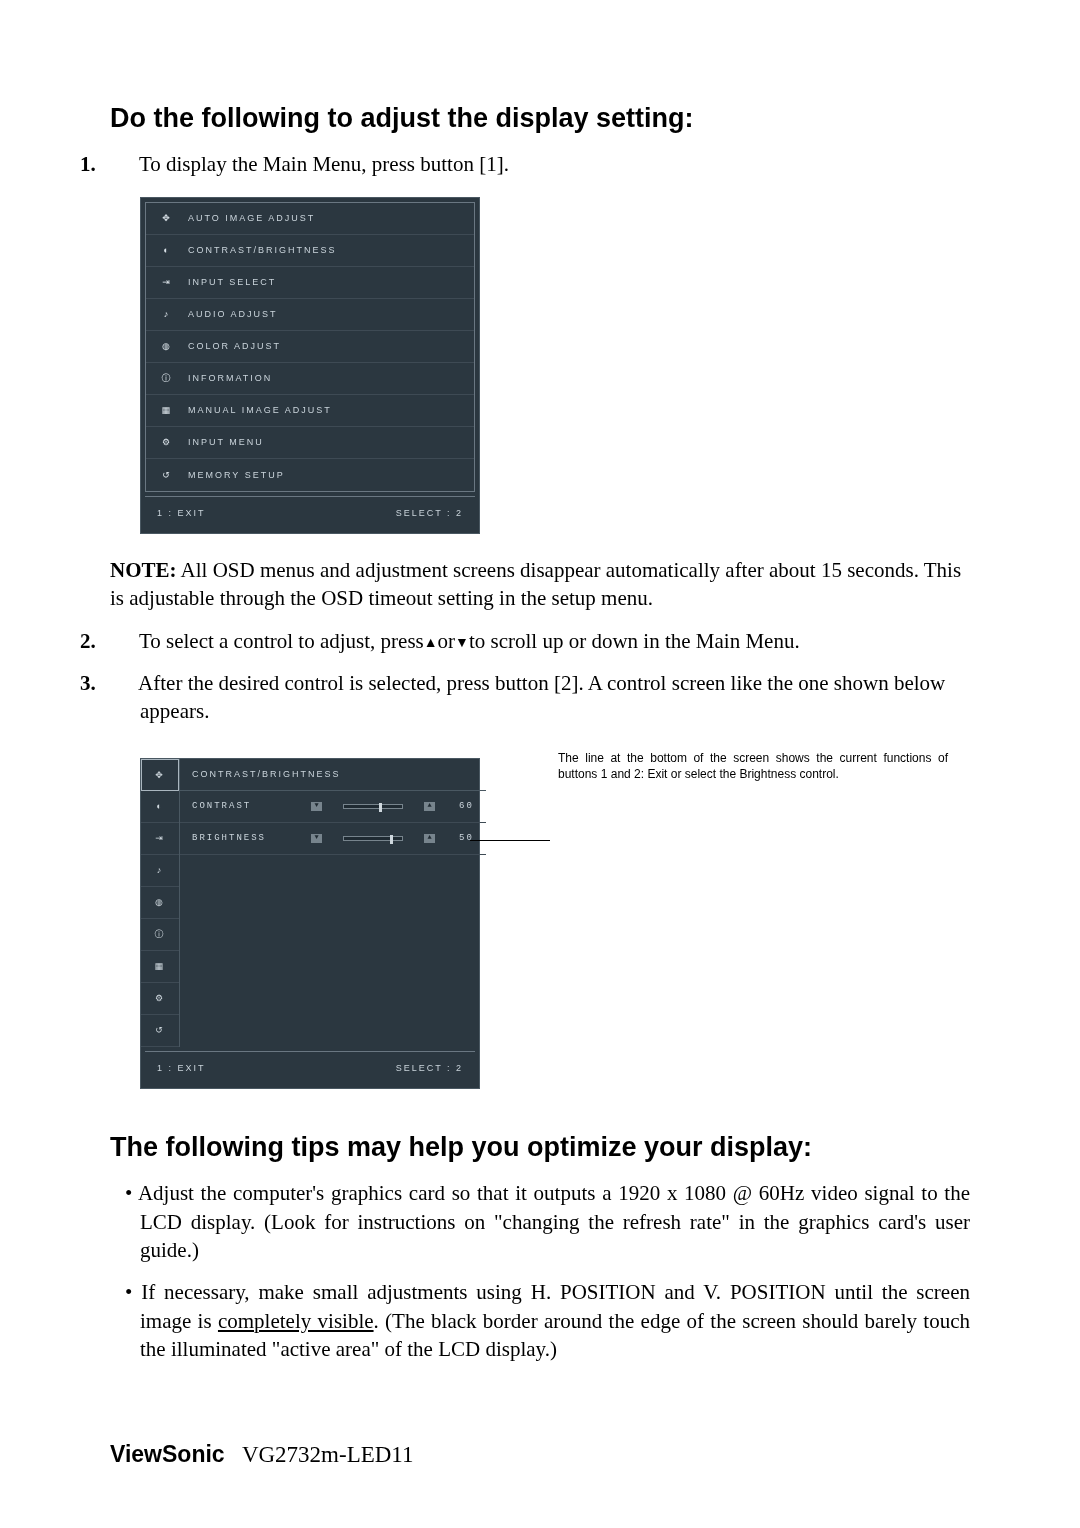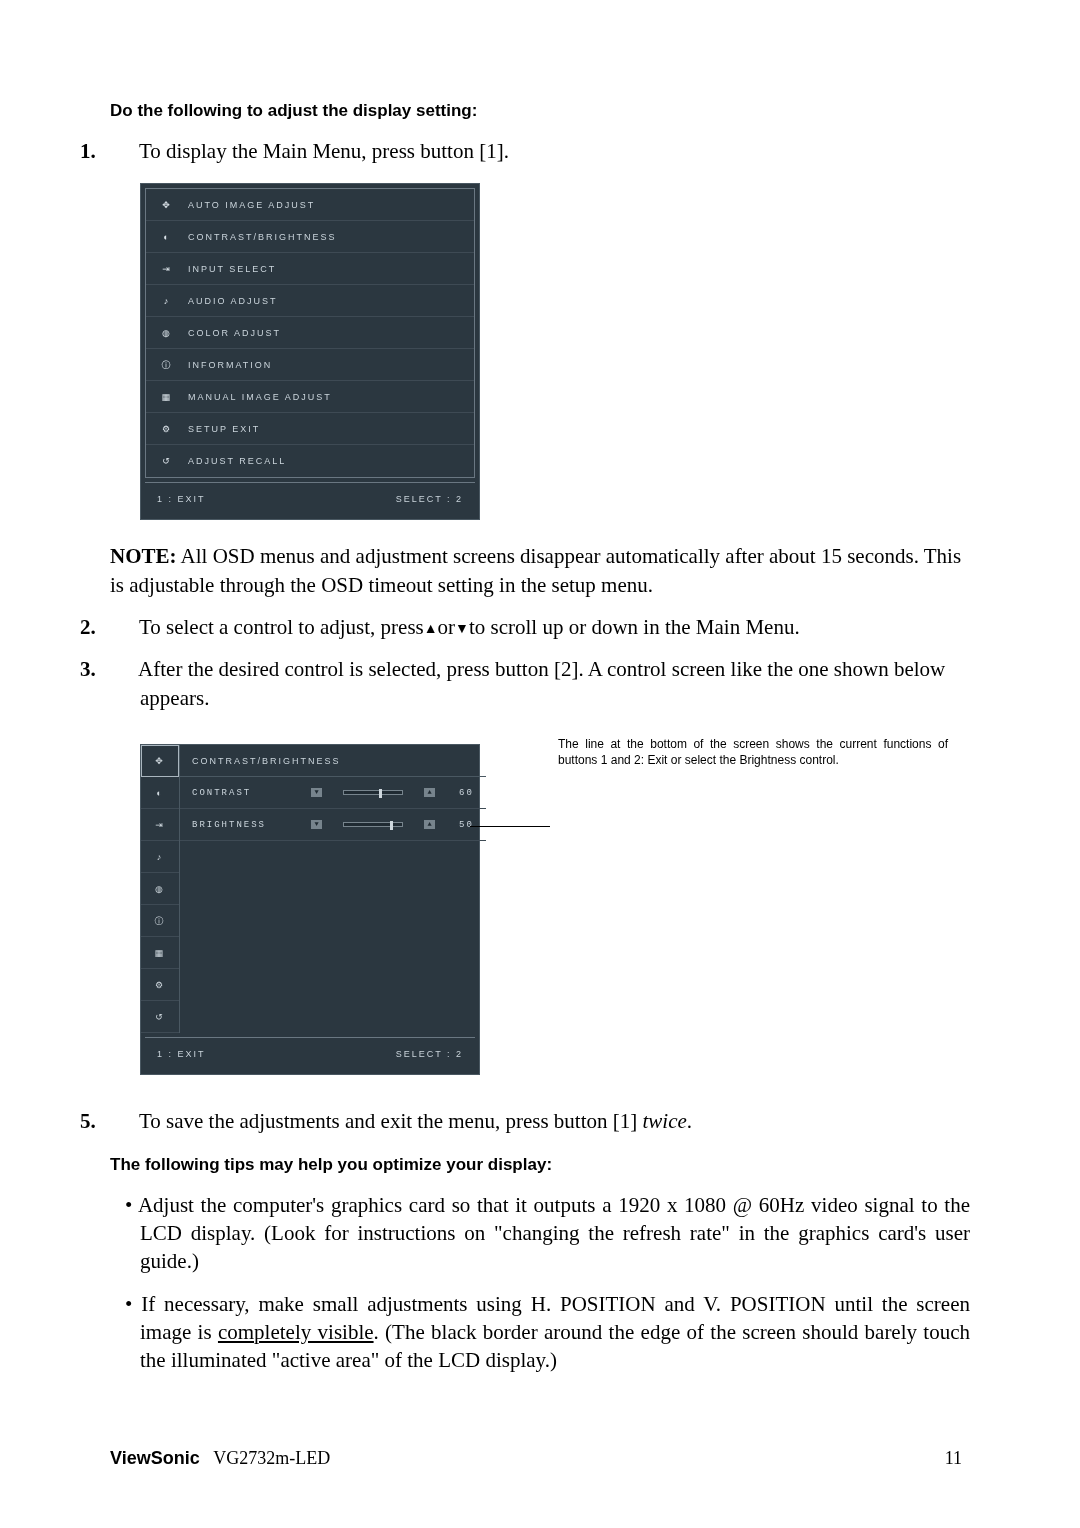--- a/index.html
+++ b/index.html
@@ -8,21 +8,21 @@
     background: #fff;
     width: 1080px;
     height: 1528px;
     padding: 100px 110px 60px 110px;
     position: relative;
     color: #000;
     font-size: 21px;
     line-height: 1.35;
   }
   .sans { font-family: Arial, Helvetica, sans-serif; }
-  h3.sans { font-size: 17px; font-weight: bold; margin-bottom: 14px; }
+  h3.sans { font-size: 27px; font-weight: bold; margin-bottom: 14px; }
   ol { list-style: none; }
   ol > li { margin: 10px 0 14px 0; padding-left: 30px; text-indent: -30px; }
   ol > li .num { font-weight: bold; display: inline-block; width: 24px; }
   ul.bullets { list-style: none; }
   ul.bullets > li { margin: 10px 0 14px 0; padding-left: 30px; text-indent: -15px; text-align: justify; }
   ul.bullets > li::before { content: "•  "; }
 
   .osd {
     margin: 18px 0 22px 30px;
     width: 340px;
@@ -127,22 +127,21 @@
   .note-block { margin: 4px 0 14px 0; text-align: left; }
   .tri { font-size: 14px; vertical-align: 1px; }
   .underline { text-decoration: underline; }
 
   .footer {
     position: absolute;
     bottom: 58px;
     left: 110px;
     right: 118px;
     display: flex;
-    justify-content: space-between;
-    font-size: 18px;
+    font-size: 23px;
   }
   .footer .brand b { font-family: Arial, Helvetica, sans-serif; font-weight: bold; }
   .step-body { text-indent: 0; margin-top: 24px; }
 </style>
 </head>
 <body>
 
 <h3 class="sans">Do the following to adjust the display setting:</h3>
 
 <ol>
@@ -177,25 +176,25 @@
     <div class="row">
       <span class="ic">ⓘ</span>
       <span>INFORMATION</span>
     </div>
     <div class="row">
       <span class="ic">▦</span>
       <span>MANUAL IMAGE ADJUST</span>
     </div>
     <div class="row">
       <span class="ic">⚙</span>
-      <span>SETUP EXIT</span>
+      <span>INPUT MENU</span>
     </div>
     <div class="row">
       <span class="ic">↺</span>
-      <span>ADJUST RECALL</span>
+      <span>MEMORY SETUP</span>
     </div>
   </div>
   <div class="foot">
     <span>1 : EXIT</span>
     <span>SELECT : 2</span>
   </div>
 </div>
 
 <p class="note-block">
   <b>NOTE:</b>
@@ -258,26 +257,20 @@
     <div class="foot">
       <span>1 : EXIT</span>
       <span>SELECT : 2</span>
     </div>
   </div>
   <div class="callout-line"></div>
   <div class="callout-text">The line at the bottom of the screen shows the current functions of buttons 1 and 2: Exit or select the Brightness control.</div>
 </div>
 
 <ol>
-  <li>
-    <span class="num">5.</span>
-    <span class="step-body">
-      <span>To save the adjustments and exit the menu, press button [1] </span><i>twice</i><span>.</span>
-    </span>
-  </li>
 </ol>
 
 <h3 class="sans" style="margin-top:18px">The following tips may help you optimize your display:</h3>
 
 <ul class="bullets">
   <li><span>Adjust the computer's graphics card so that it outputs a 1920 x 1080 @ 60Hz video signal to the LCD display. (Look for instructions on "changing the refresh rate" in the graphics card's user guide.)</span></li>
   <li>
     <span>If necessary, make small adjustments using H. POSITION and V. POSITION until the screen image is </span><span class="underline">completely visible</span><span>. (The black border around the edge of the screen should barely touch the illuminated "active area" of the LCD display.)</span>
   </li>
 </ul>

